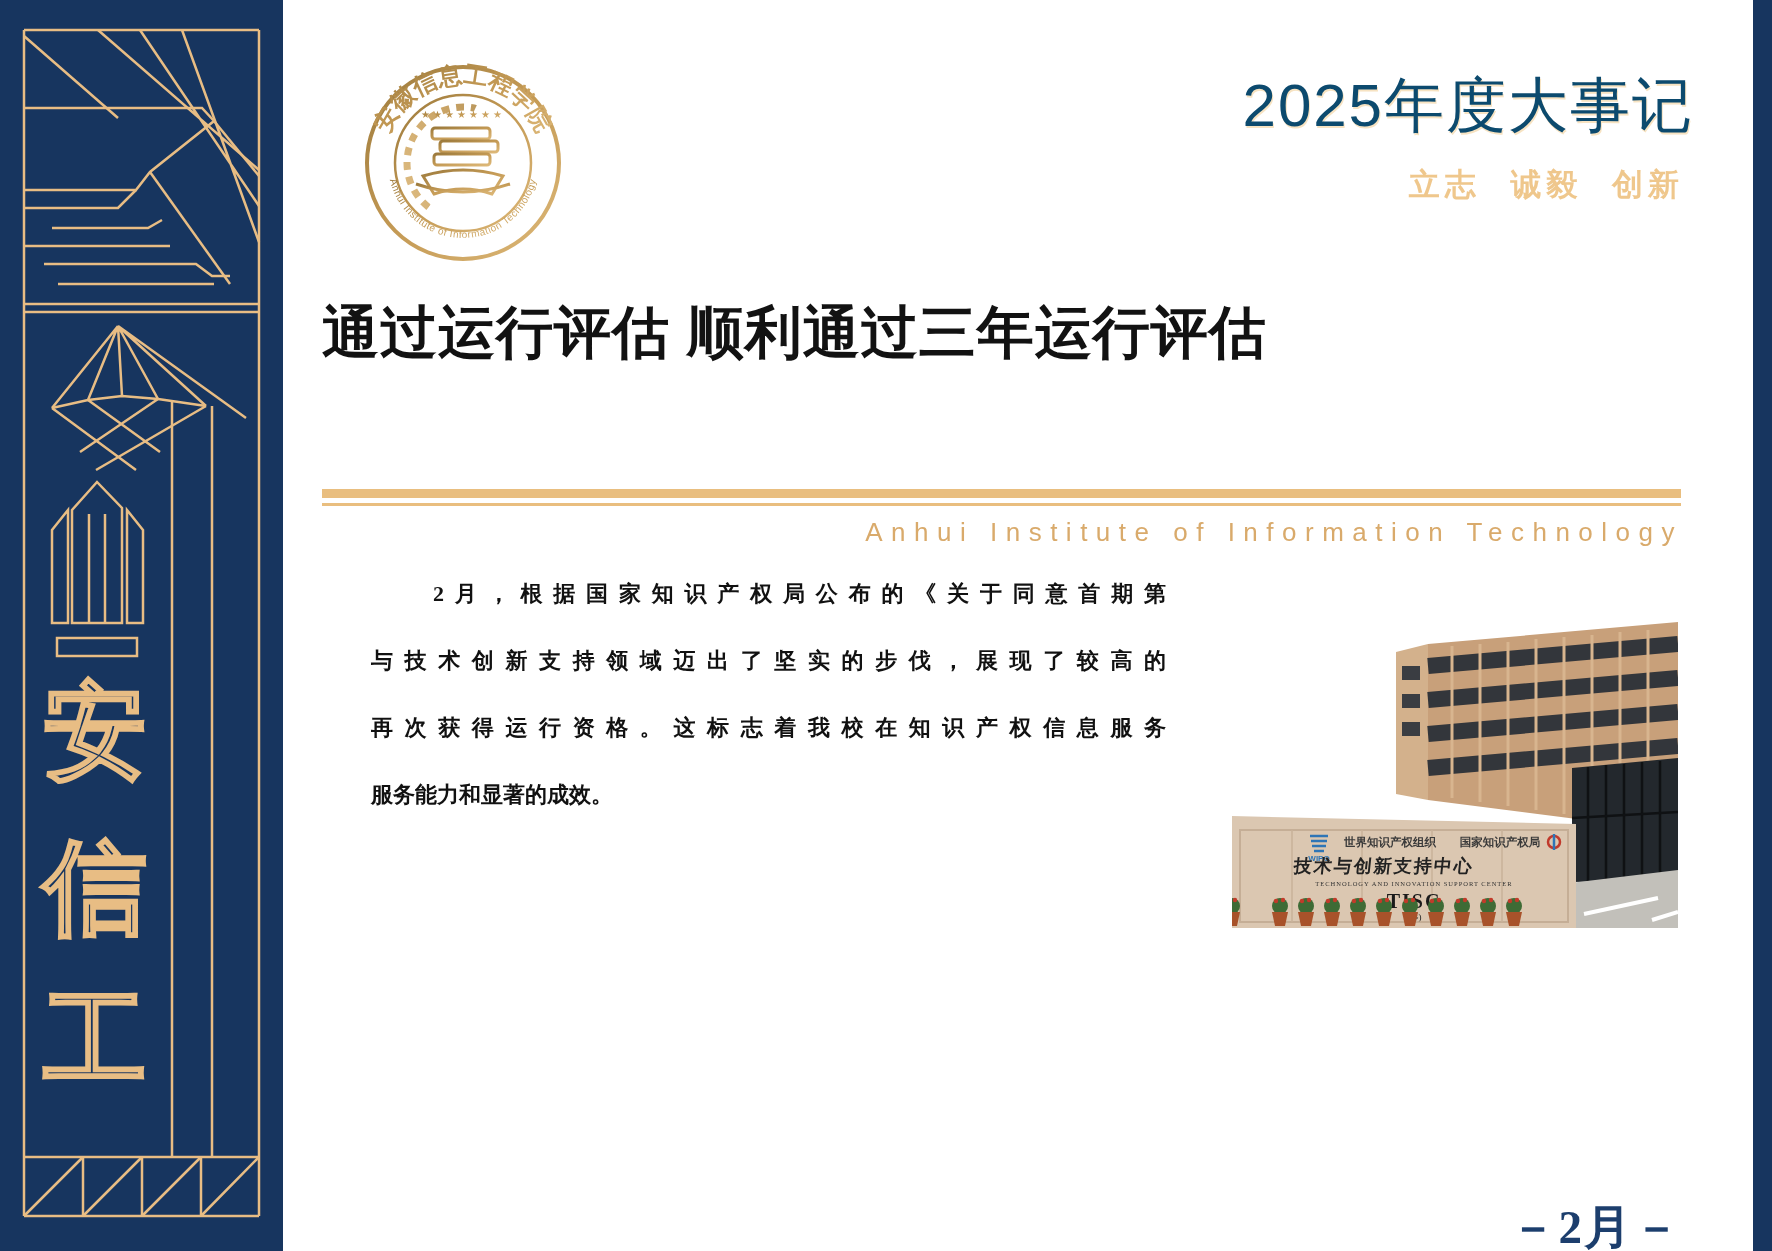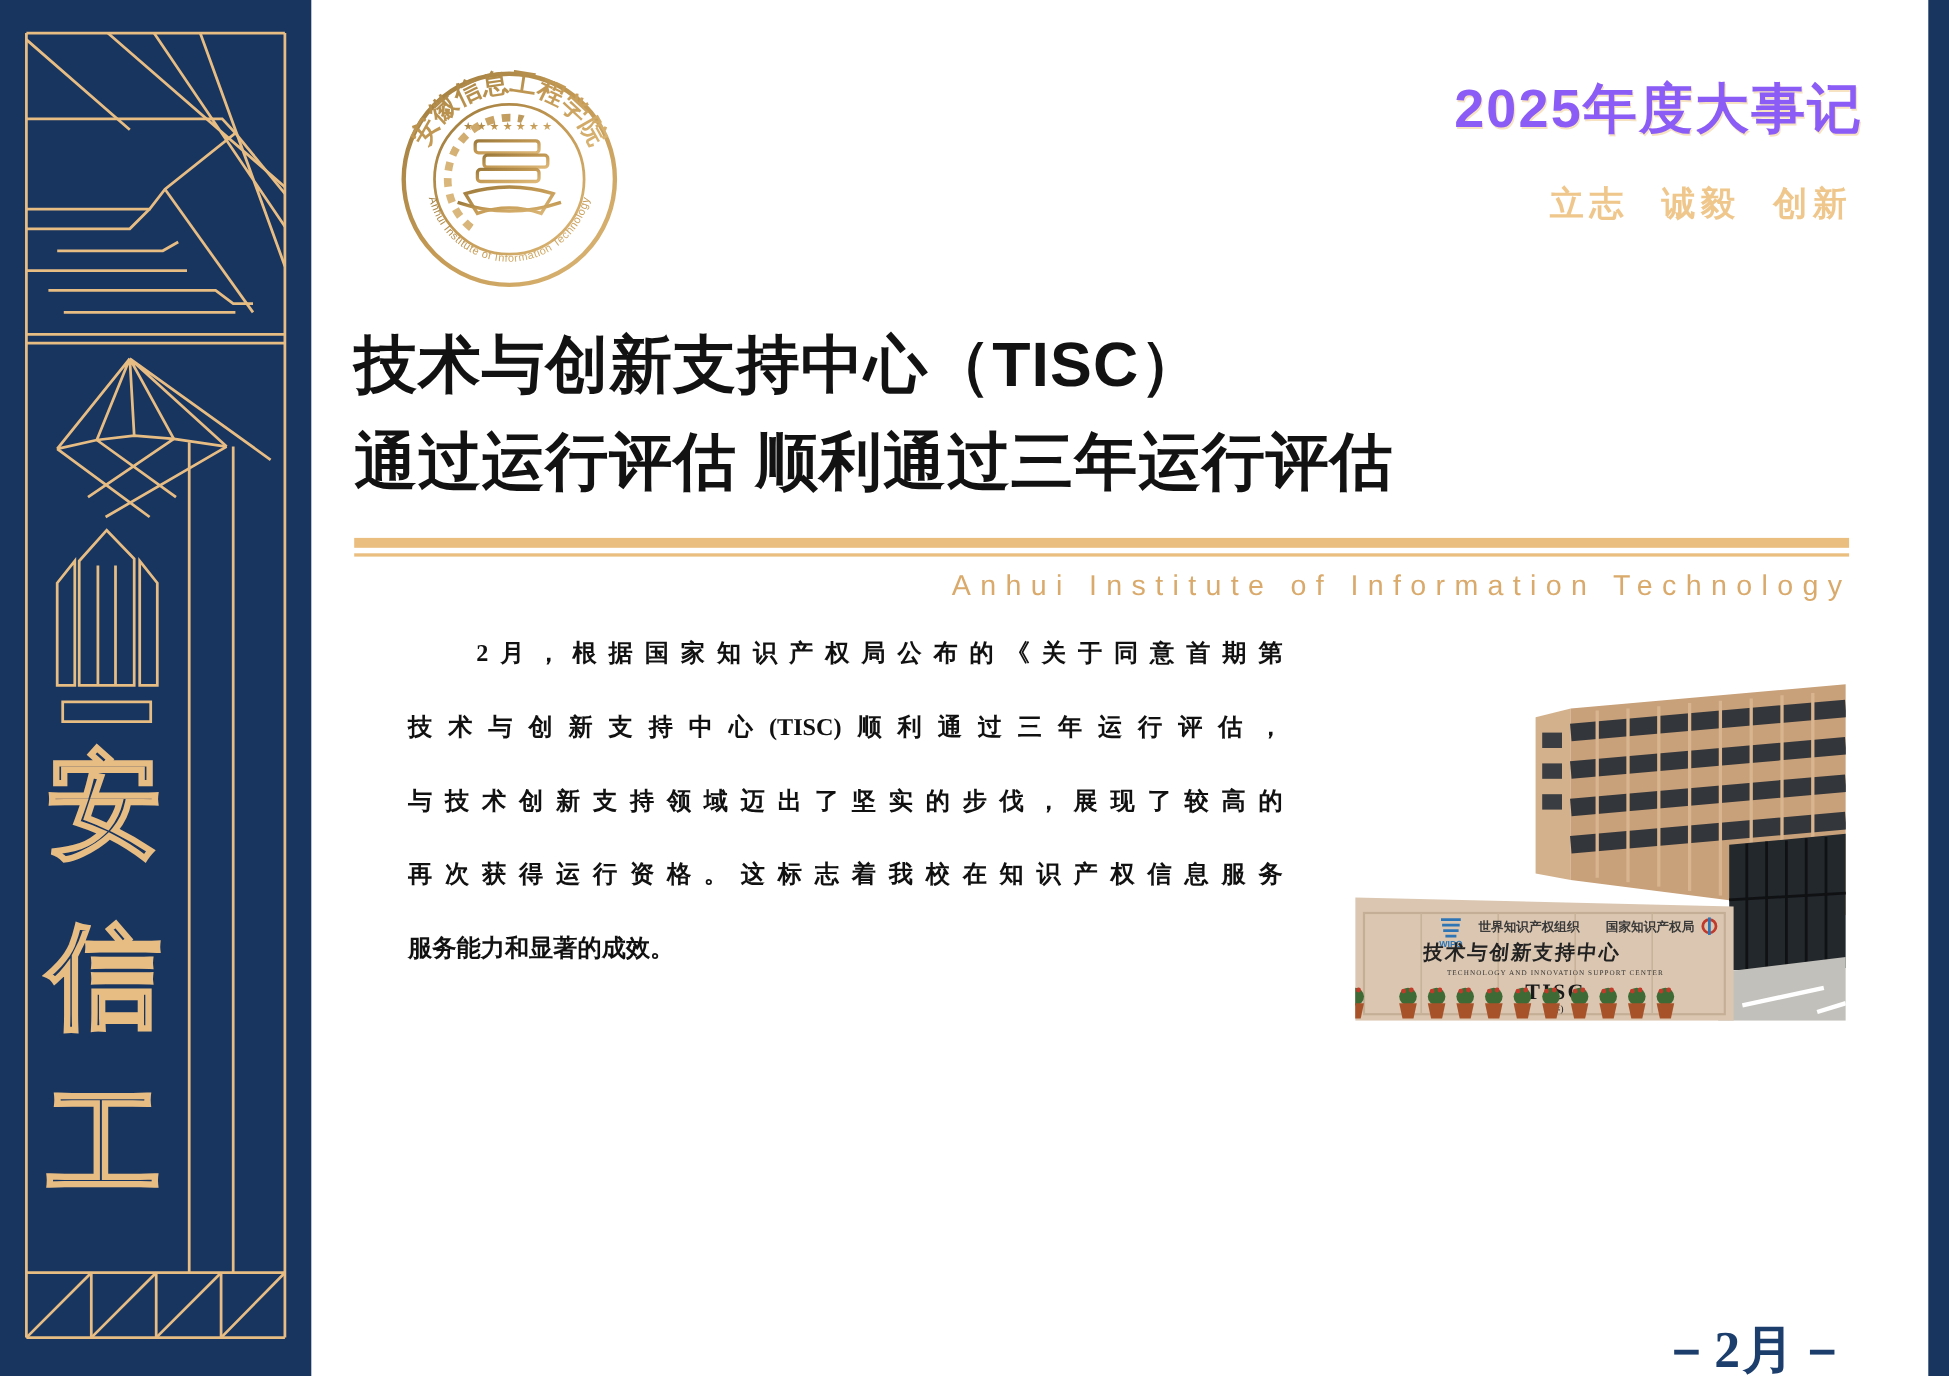--- a/index.html
+++ b/index.html
@@ -19,21 +19,21 @@
   .v-char.c1{top:680px;}
   .v-char.c2{top:836px;}
   .v-char.c3{top:988px;}
   
   .right-bar{position:absolute;left:1753px;top:0;width:19px;height:1251px;background:#17355F;}
   
   .logo{position:absolute;left:360px;top:60px;width:206px;height:206px;}
   
   .year-title{
     position:absolute;right:78px;top:66px;
-    font-size:49px;font-weight:700;letter-spacing:2px;color:#8b5cf6;
+    font-size:60px;font-weight:400;letter-spacing:2px;color:#0c4a6e;
     text-shadow:1px 2px 0 #f7e3c2;white-space:nowrap;
   }
   .motto{
     position:absolute;right:88px;top:164px;
     font-size:31px;font-weight:800;color:#EFC78C;
     letter-spacing:5px;word-spacing:16px;white-space:nowrap;
   }
   
   .title{
     position:absolute;left:322px;top:288px;margin:0;
@@ -146,31 +146,29 @@
       </g>
 
       <circle cx="103" cy="103" r="56" fill="none" stroke="url(#gg)" stroke-width="7" stroke-dasharray="7 6" stroke-dashoffset="2" transform="rotate(115 103 103)" stroke-linecap="butt" pathLength="360" style="stroke-dasharray:8 7" opacity="0.9" clip-path="inset(60% 0 0 0)"></circle>
     </svg>
   </div>
 
   <div class="year-title">2025年度大事记</div>
   <div class="motto">立志 诚毅 创新</div>
 
   <h1 class="title">
-    <div>技术与创新支持中心（TISC）</div>
     <div>通过运行评估 顺利通过三年运行评估</div>
   </h1>
 
   <div class="divider-thick"></div>
   <div class="divider-thin"></div>
   <div class="divider-caption">Anhui Institute of Information Technology</div>
 
   <div class="body-text">
     <div class="para-line first">2月，根据国家知识产权局公布的《关于同意首期第</div>
-    <div class="para-line">技术与创新支持中心(TISC)顺利通过三年运行评估，</div>
     <div class="para-line">与技术创新支持领域迈出了坚实的步伐，展现了较高的</div>
     <div class="para-line">再次获得运行资格。这标志着我校在知识产权信息服务</div>
     <div class="para-line last">服务能力和显著的成效。</div>
   </div>
 
   <figure class="photo">
     <svg width="446" height="310" viewBox="0 0 446 310">
       <rect x="0" y="0" width="446" height="310" fill="#ffffff"></rect>
 
       <g>

